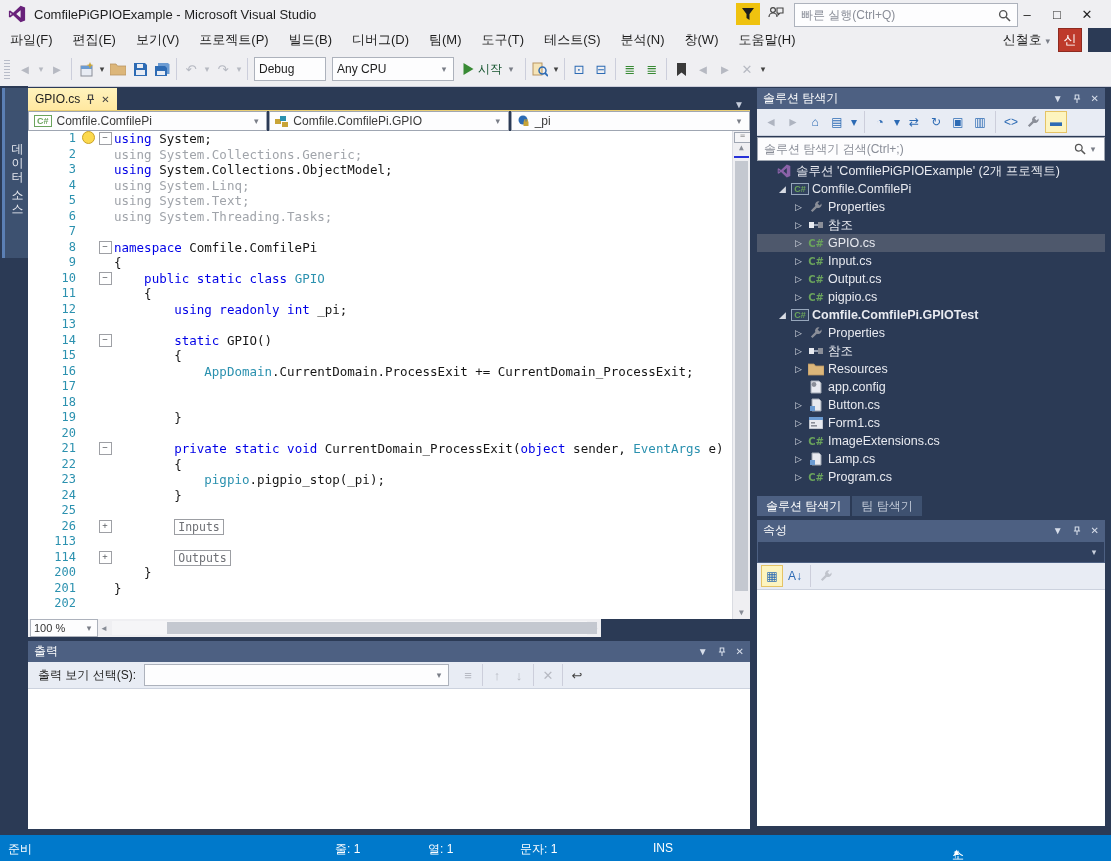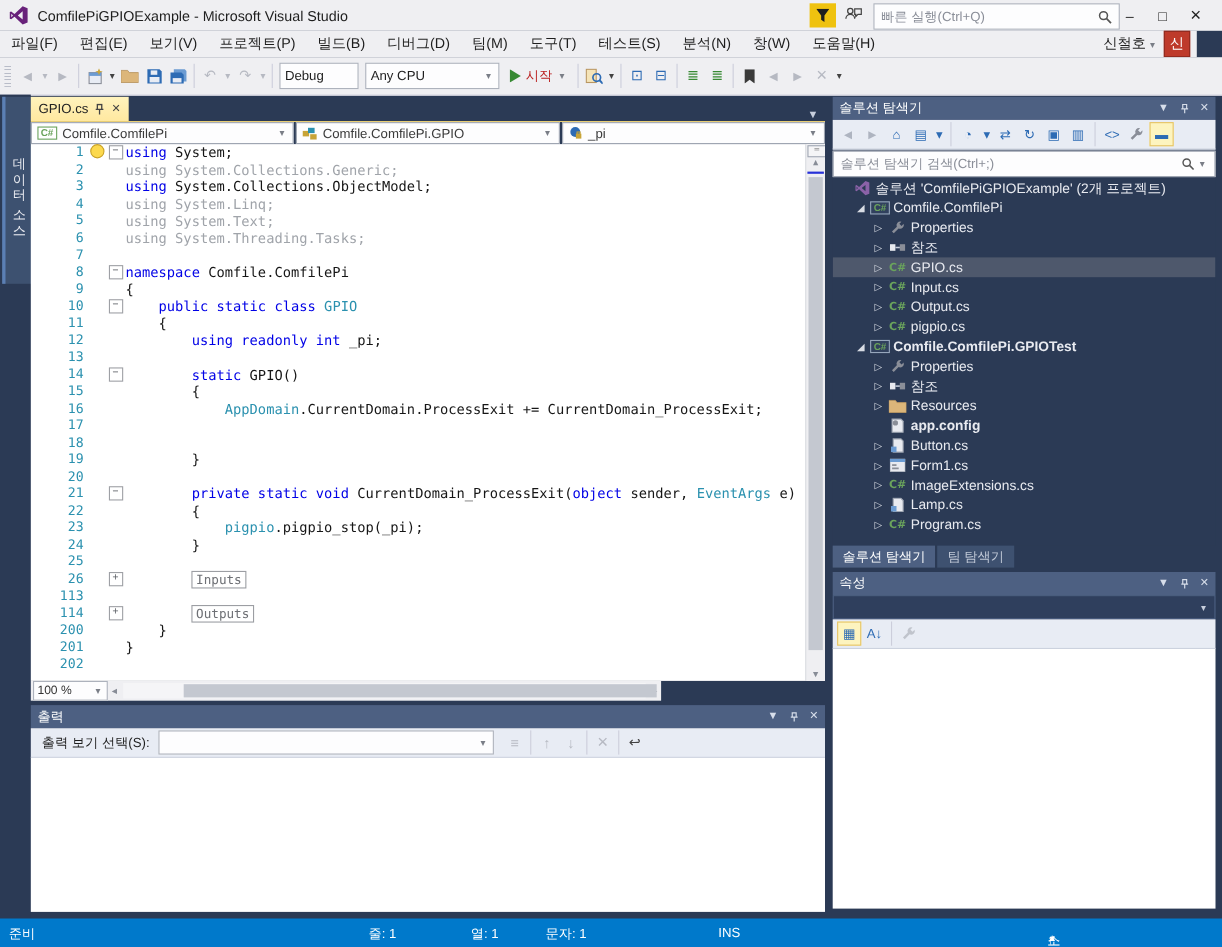--- a/index.html
+++ b/index.html
@@ -193,21 +193,21 @@
     <div class="combo" style="width:112px;margin:0 3px">
       <span>Any CPU</span>
         <span class="dd">▾</span>
     </div>
     <div style="display:flex;align-items:center;gap:4px;padding:0 6px">
       <span>
           <svg width="11" height="12" viewBox="0 0 10 12">
             <path fill="#388A34" d="M0 0l10 6-10 6z"></path>
           </svg>
         </span>
-      <span style="color:#b91c1c">시작</span>
+      <span style="color:#14532d">시작</span>
       <span class="dd">▾</span>
     </div>
     <div class="tsep"></div>
     <div id="tb2" style="display:flex;align-items:center">
         <span class="tbtn ">
           <svg width="16" height="15" viewBox="0 0 16 15">
             <rect x="1" y="1" width="9" height="12" fill="#F5E4B8" stroke="#B99662"></rect>
             <circle cx="10.5" cy="8.5" r="3.5" fill="none" stroke="#2D6BB4" stroke-width="1.5"></circle>
             <path d="M13 11l3 3" stroke="#2D6BB4" stroke-width="1.8"></path>
           </svg>
@@ -508,21 +508,21 @@
         </div>
         <div class="trow" style="padding-left: 36px;">
           <span class="exp">▷</span>
           <span class="ticon">
             <svg width="16" height="13" viewBox="0 0 16 13">
               <path d="M0 1h6l1.5 2H16v9H0z" fill="#DCB67A" stroke="#B99662" stroke-width=".8"></path>
             </svg>
           </span>
           <span>Resources</span>
         </div>
-        <div class="trow" style="padding-left: 36px; font-weight: bold;">
+        <div class="trow" style="padding-left: 36px;">
           <span class="exp"></span>
           <span class="ticon">
             <svg width="12" height="14" viewBox="0 0 12 14">
               <path d="M1 1h8l2 2v10H1z" fill="#E8EAF0" stroke="#9FA6B2"></path>
               <circle cx="4" cy="4.5" r="2.4" fill="#8A8E98"></circle>
             </svg>
           </span>
           <span>app.config</span>
         </div>
         <div class="trow" style="padding-left: 36px;">
@@ -604,21 +604,21 @@
           </svg>
         </span>
       </div>
     <div class="whitebody" style="height:236px"></div>
   </div>
 
   <div class="abs statusbar">
     <span style="left:8px">준비</span>
     <span style="left:335px">줄: 1</span>
     <span style="left:428px">열: 1</span>
-    <span style="left:496px">문자: 1</span>
+    <span style="left:520px">문자: 1</span>
     <span style="left:653px">INS</span>
     <span style="left:952px">
       <span>↑</span>
       <span>소스 제어에 추가</span>
       <span style="font-size:9px"> ▲</span>
     </span>
   </div>
 
 </div>
 

